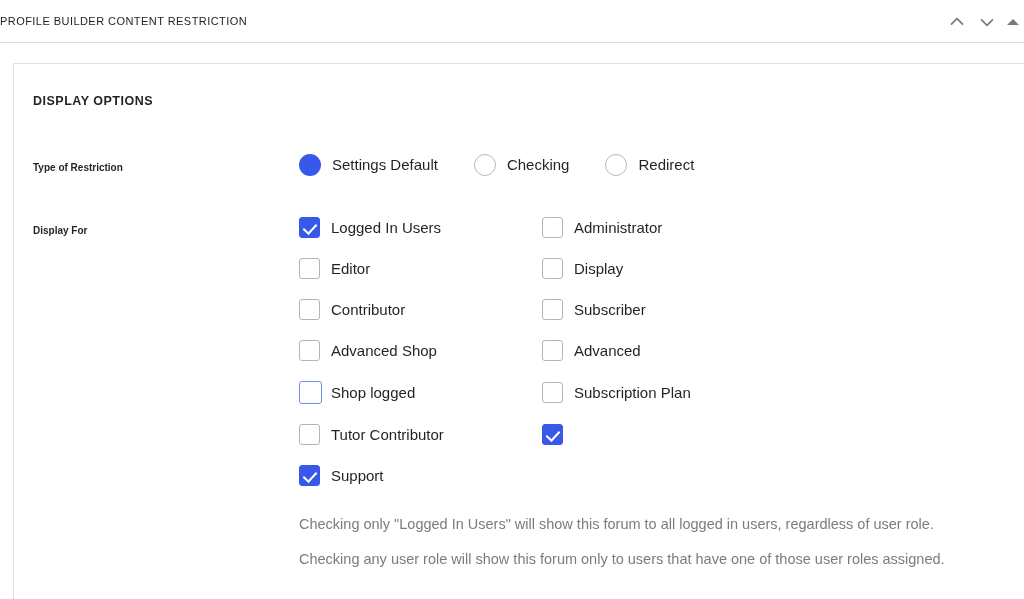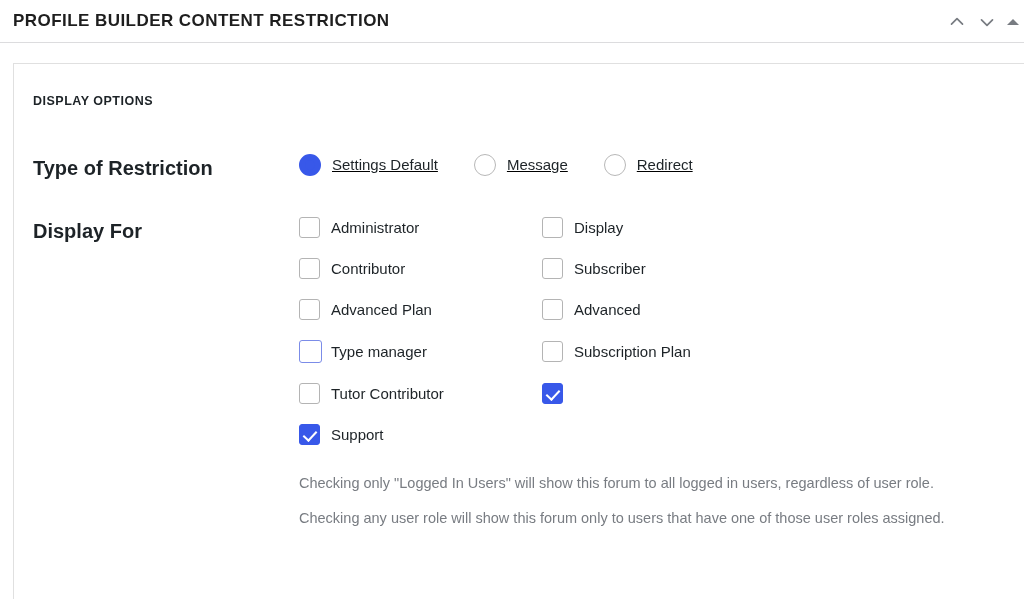--- a/index.html
+++ b/index.html
@@ -16,23 +16,22 @@
   .metabox-header {
     position: relative;
     height: 43px;
     background: #ffffff;
     border-bottom: 1px solid #dcdcde;
     display: flex;
     align-items: center;
   }
 
   .metabox-title {
-    margin-left: 13px;
-    font-size: 17px;
-    font-weight: 700;
+    font-size: 11px;
+    font-weight: 400;
     letter-spacing: 0.45px;
     color: #1e1e1e;
     text-transform: uppercase;
     white-space: nowrap;
   }
 
   .header-controls {
     position: absolute;
     right: 0;
     top: 0;
@@ -89,41 +88,40 @@
     display: flex;
     align-items: flex-start;
   }
 
   .row-restriction { margin-top: 46px; }
   .row-display-for { margin-top: 38px; }
 
   .field-label {
     width: 266px;
     flex: 0 0 266px;
-    font-size: 20px;
+    font-size: 10px;
     font-weight: 700;
     color: #1d2327;
     line-height: 22px;
     padding-top: 3px;
   }
 
   .field-control { flex: 1; }
 
   
   .radio-group {
     display: flex;
     align-items: center;
   }
 
   .radio-option {
     display: flex;
     align-items: center;
     cursor: pointer;
     margin-right: 36px;
-    text-decoration: underline;
   }
   .radio-option:last-child { margin-right: 13px; }
 
   .radio-mark {
     width: 22px;
     height: 22px;
     border-radius: 50%;
     border: 1.6px solid #b8b8b8;
     background: #ffffff;
     flex: 0 0 22px;
@@ -250,74 +248,82 @@
       <div class="field-control">
         <div class="radio-group">
 
           <label class="radio-option checked">
             <span class="radio-mark"></span>
             <span class="radio-label">Settings Default</span>
           </label>
 
           <label class="radio-option">
             <span class="radio-mark"></span>
-            <span class="radio-label">Message</span>
+            <span class="radio-label">Checking</span>
           </label>
 
           <label class="radio-option">
             <span class="radio-mark"></span>
             <span class="radio-label">Redirect</span>
           </label>
 
         </div>
       </div>
     </div>
 
     <div class="field-row row-display-for">
       <div class="field-label">Display For</div>
 
       <div class="field-control">
         <div class="checkbox-grid">
 
+          <label class="checkbox-option checked">
+            <span class="checkbox-mark"></span>
+            <span class="checkbox-label">Logged In Users</span>
+          </label>
 
           <label class="checkbox-option">
             <span class="checkbox-mark"></span>
             <span class="checkbox-label">Administrator</span>
           </label>
 
+          <label class="checkbox-option">
+            <span class="checkbox-mark"></span>
+            <span class="checkbox-label">Editor</span>
+          </label>
 
           <label class="checkbox-option">
             <span class="checkbox-mark"></span>
             <span class="checkbox-label">Display</span>
           </label>
 
           <label class="checkbox-option">
             <span class="checkbox-mark"></span>
             <span class="checkbox-label">Contributor</span>
           </label>
 
           <label class="checkbox-option">
             <span class="checkbox-mark"></span>
             <span class="checkbox-label">Subscriber</span>
           </label>
 
 
           <label class="checkbox-option">
             <span class="checkbox-mark"></span>
-            <span class="checkbox-label">Advanced Plan</span>
+            <span class="checkbox-label">Advanced Shop</span>
           </label>
 
           <label class="checkbox-option">
             <span class="checkbox-mark"></span>
             <span class="checkbox-label">Advanced</span>
           </label>
 
           <label class="checkbox-option focused">
             <span class="checkbox-mark"></span>
-            <span class="checkbox-label">Type manager</span>
+            <span class="checkbox-label">Shop logged</span>
           </label>
 
           <label class="checkbox-option">
             <span class="checkbox-mark"></span>
             <span class="checkbox-label">Subscription Plan</span>
           </label>
 
           <label class="checkbox-option">
             <span class="checkbox-mark"></span>
             <span class="checkbox-label">Tutor Contributor</span>

